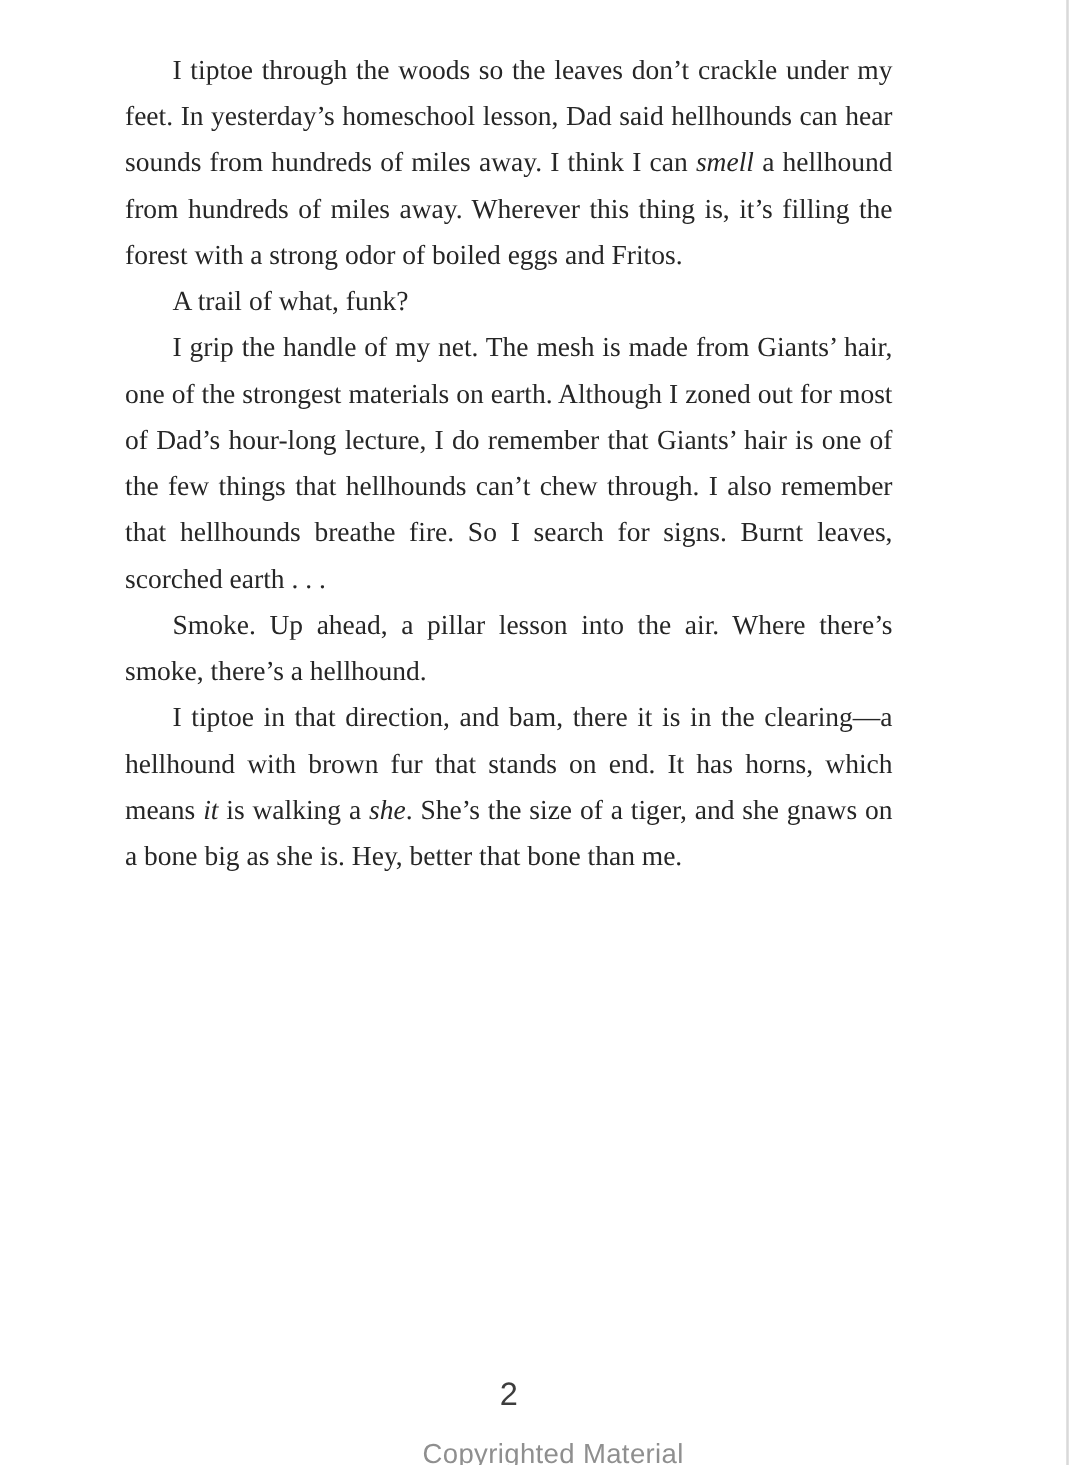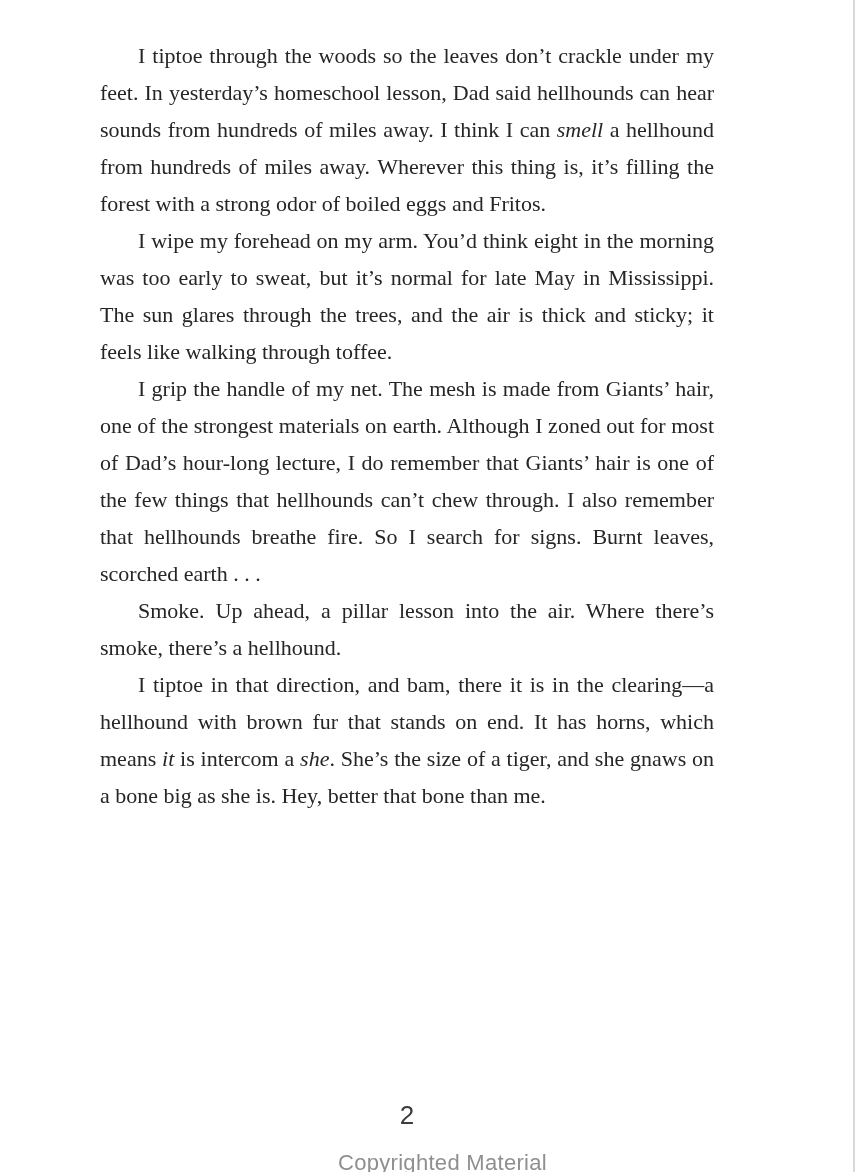--- a/index.html
+++ b/index.html
@@ -62,21 +62,21 @@
     height: 100%;
     background: var(--edge_line, #d9d9d9);
   }
 </style>
 </head>
 <body>
 
 <div class="page">
   <div class="text-block">
       <p><span>I tiptoe through the woods so the leaves don’t crackle under my feet. In yesterday’s homeschool lesson, Dad said hellhounds can hear sounds from hundreds of miles away. I think I can </span><em>smell</em><span> a hellhound from hundreds of miles away. Wherever this thing is, it’s filling the forest with a strong odor of boiled eggs and Fritos.</span></p>
-      <p><span>I wipe my forehead on my arm. You’d think eight in the morning was too early to sweat, but it’s normal for late May in Mississippi. The sun glares through the trees, and the air is thick and sticky; it feels like walking through toffee.</span></p>
+      <p><span>A trail of what, funk?</span></p>
       <p><span>I grip the handle of my net. The mesh is made from Giants’ hair, one of the strongest materials on earth. Although I zoned out for most of Dad’s hour-long lecture, I do remember that Giants’ hair is one of the few things that hellhounds can’t chew through. I also remember that hellhounds breathe fire. So I search for signs. Burnt leaves, scorched earth . . .</span></p>
       <p><span>Smoke. Up ahead, a pillar lesson into the air. Where there’s smoke, there’s a hellhound.</span></p>
-      <p><span>I tiptoe in that direction, and bam, there it is in the clearing—a hellhound with brown fur that stands on end. It has horns, which means </span><em>it</em><span> is intercom a </span><em>she</em><span>. She’s the size of a tiger, and she gnaws on a bone big as she is. Hey, better that bone than me.</span></p>
+      <p><span>I tiptoe in that direction, and bam, there it is in the clearing—a hellhound with brown fur that stands on end. It has horns, which means </span><em>it</em><span> is walking a </span><em>she</em><span>. She’s the size of a tiger, and she gnaws on a bone big as she is. Hey, better that bone than me.</span></p>
     </div>
   <div class="page-number">2</div>
   <div class="watermark">Copyrighted Material</div>
   <div class="edge-line"></div>
 </div>
 
 </body></html>

